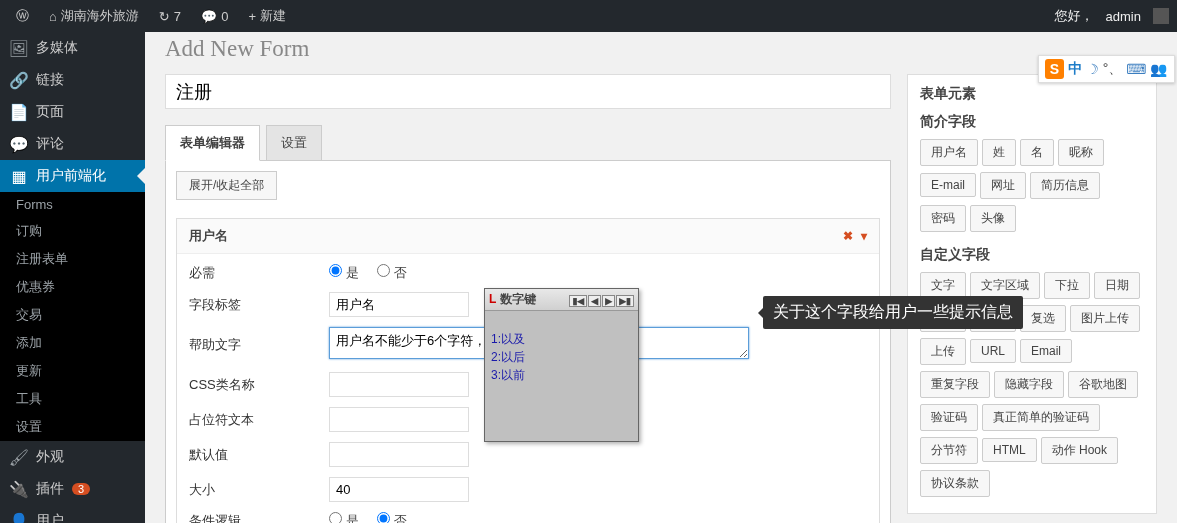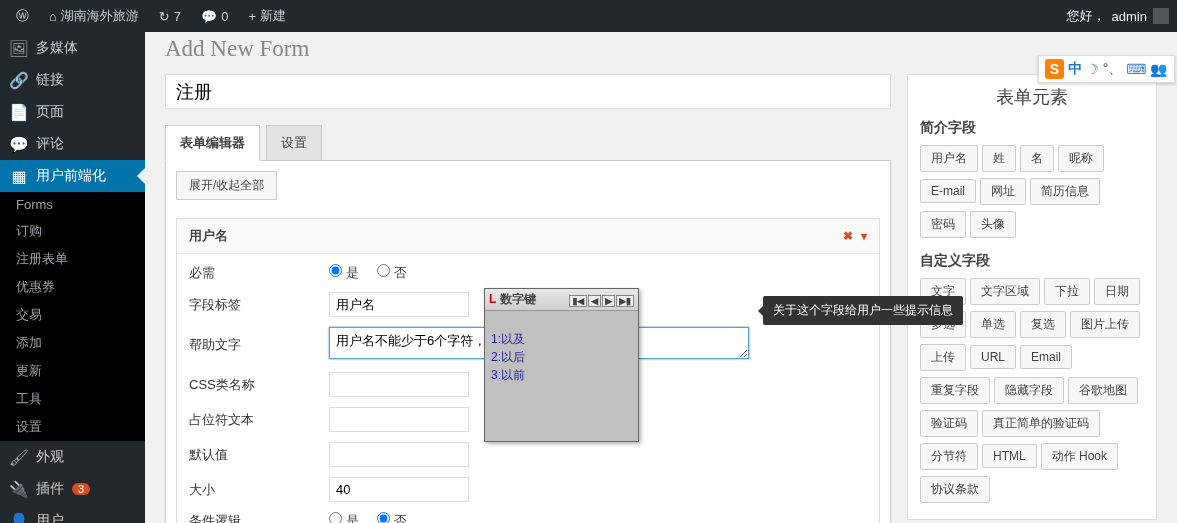--- a/index.html
+++ b/index.html
@@ -2,21 +2,21 @@
 <html><head>
 <meta charset="utf-8">
 <style>
 * { margin: 0; padding: 0; box-sizing: border-box; font-family: "Microsoft YaHei", -apple-system, sans-serif; }
 body { background: #f1f1f1; font-size: 13px; color: #444; overflow: hidden; width: 1177px; height: 523px; position: relative; }
 
 
 .adminbar { background: #23282d; height: 32px; display: flex; align-items: center; color: #eee; font-size: 13px; padding: 0 8px; }
 .adminbar .left { display: flex; align-items: center; gap: 4px; }
 .adminbar .item { display: flex; align-items: center; gap: 4px; padding: 0 8px; color: #ccc; cursor: pointer; height: 32px; }
-.adminbar .right { margin-left: auto; display: flex; align-items: center; gap: 6px; }
+.adminbar .right { margin-left: auto; display: flex; align-items: center; gap: 12px; }
 .adminbar .avatar { width: 16px; height: 16px; background: #555; }
 
 
 .sidebar { position: absolute; top: 32px; left: 0; bottom: 0; width: 145px; background: #23282d; color: #eee; overflow-y: auto; }
 .sidebar .menu-item { display: flex; align-items: center; gap: 8px; padding: 7px 10px; color: #ccc; cursor: pointer; font-size: 14px; }
 .sidebar .menu-item.current { background: #0073aa; color: #fff; position: relative; }
 .sidebar .menu-item.current::after { content: ''; position: absolute; right: 0; top: 50%; transform: translateY(-50%); border: 8px solid transparent; border-right-color: #f1f1f1; }
 .sidebar .sub-item { padding: 5px 10px 5px 16px; color: #9ba2a7; font-size: 13px; cursor: pointer; background: #000000; }
 .sidebar .badge { background: #d54e21; color: #fff; border-radius: 10px; padding: 0 6px; font-size: 11px; }
 .sidebar .icon-slot { width: 18px; height: 18px; display: inline-flex; align-items: center; justify-content: center; font-size: 16px; color: #9ba2a7; }
@@ -49,26 +49,26 @@
 .frow label { width: 140px; color: #333; font-size: 13px; }
 .frow .controls { flex: 1; }
 .frow input[type=text], .frow textarea { padding: 4px 6px; border: 1px solid #ddd; font-size: 13px; width: 140px; }
 .frow textarea { width: 420px; height: 32px; resize: vertical; }
 .frow textarea.focused { border: 1px solid #5b9dd9; box-shadow: 0 0 2px #5b9dd9; }
 .frow input[type=radio] { margin-right: 4px; }
 .frow .radio-lbl { margin-right: 14px; }
 
 
 .sidebox { background: #fff; border: 1px solid #ddd; margin-bottom: 14px; padding: 10px 12px; }
-.sidebox h2 { font-size: 18px; font-weight: normal; margin-bottom: 10px; text-align: center; }
+.sidebox h2 { font-size: 14px; font-weight: bold; margin-bottom: 10px; }
 .sidebox h3 { font-size: 14px; font-weight: bold; margin: 8px 0; }
 .chip { display: inline-block; padding: 4px 10px; border: 1px solid #ccc; background: #f7f7f7; margin: 0 4px 6px 0; cursor: pointer; font-size: 12px; border-radius: 2px; }
 
 
-.tooltip { position: absolute; background: #333; color: #fff; padding: 6px 10px; font-size: 12px; border-radius: 2px; z-index: 100; }
+.tooltip { position: absolute; background: #333; color: #fff; padding: 6px 10px; font-size: 16px; border-radius: 2px; z-index: 100; }
 .tooltip::before { content: ''; position: absolute; left: -10px; top: 50%; transform: translateY(-50%); border: 5px solid transparent; border-right-color: #333; }
 
 
 .ime-panel { position: absolute; background: #c0c0c0; border: 1px solid #666; z-index: 200; width: 155px; font-size: 12px; box-shadow: 2px 2px 4px rgba(0,0,0,0.3); }
 .ime-header { background: linear-gradient(#e8e8e8,#d0d0d0); padding: 2px 4px; display: flex; align-items: center; justify-content: space-between; border-bottom: 1px solid #999; font-weight: bold; }
 .ime-header .nav-btns span { border: 1px solid #888; padding: 0 2px; margin-left: 1px; font-size: 9px; background: #eee; }
 .ime-body { padding: 20px 6px; min-height: 130px; background: #c0c0c0; }
 .ime-body .cand { color: #1a1aaa; margin-bottom: 1px; }
 .ime-logo { color: #c00; font-weight: bold; margin-right: 4px; }
 

